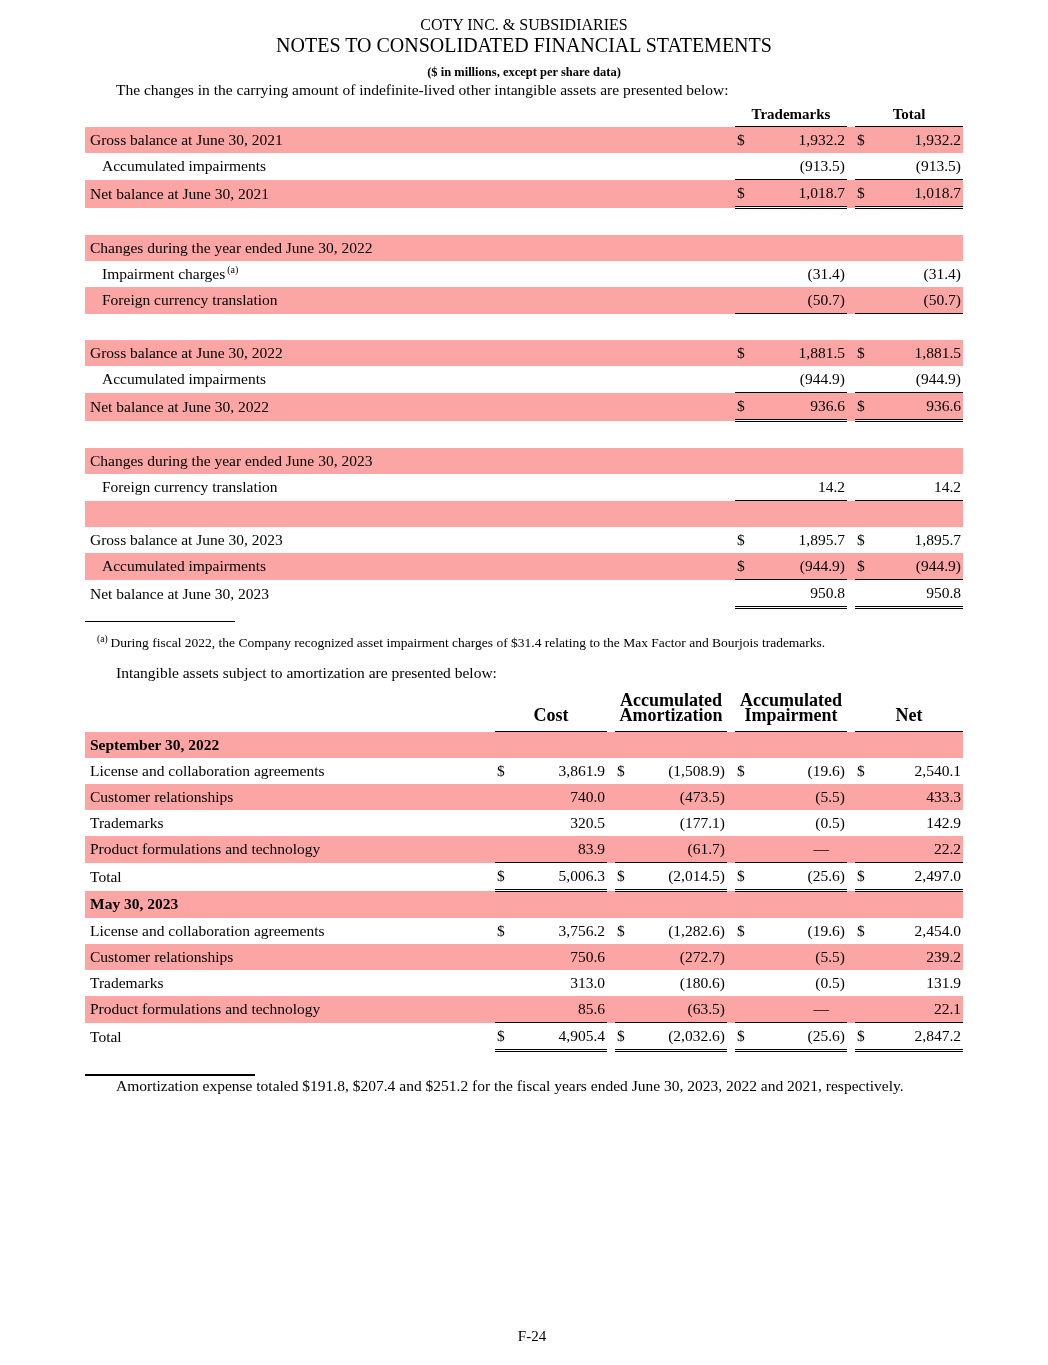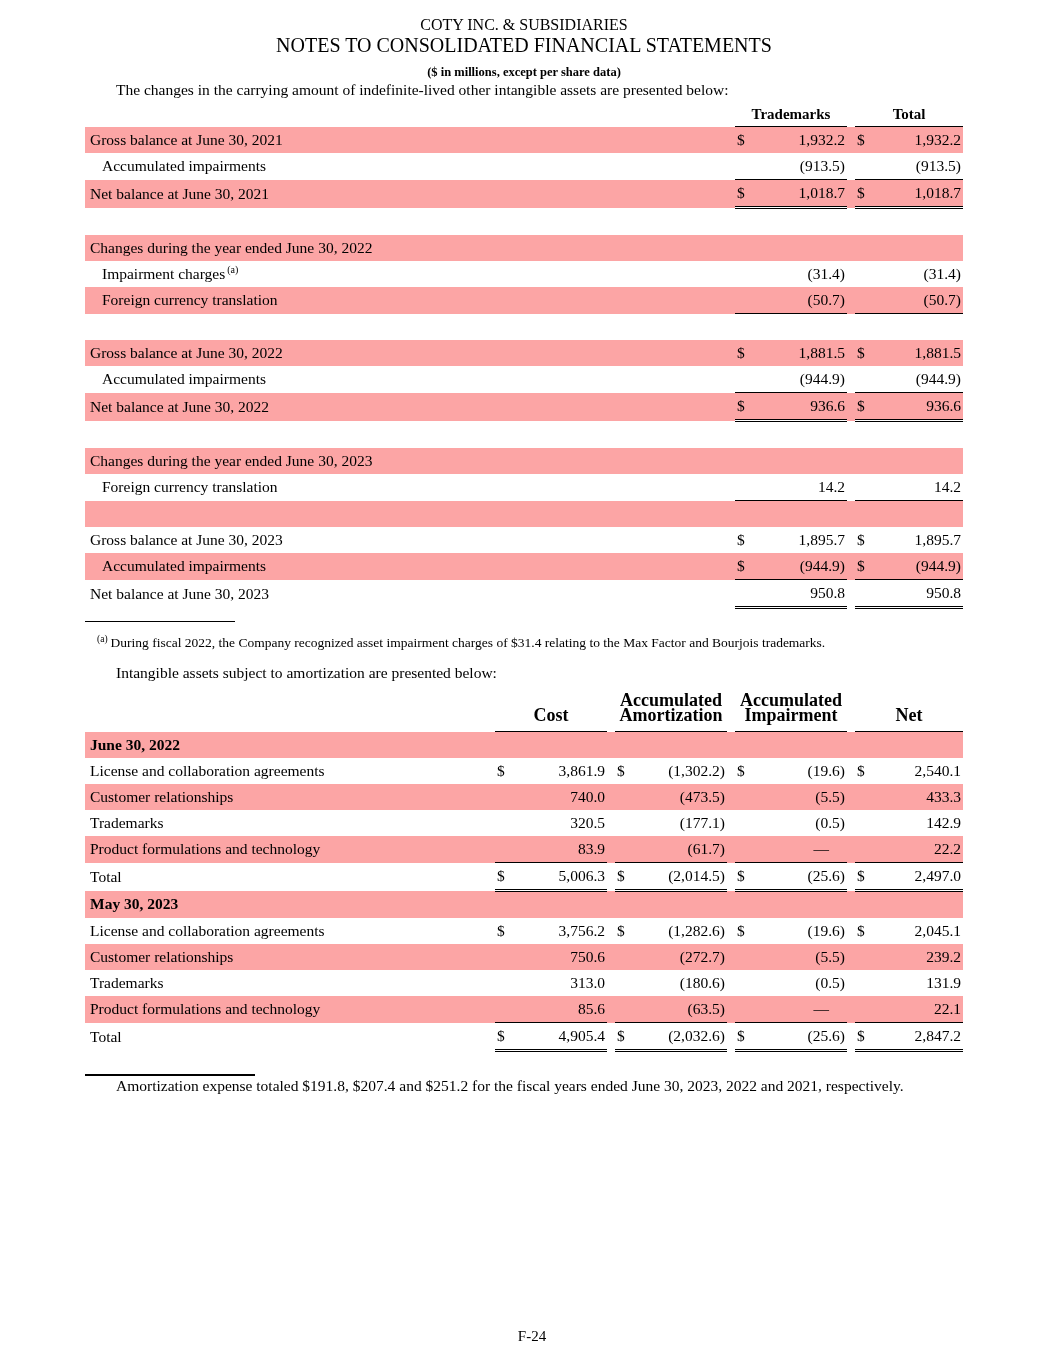--- a/index.html
+++ b/index.html
@@ -244,40 +244,40 @@
         <th></th>
         <th class="group bb" colspan="2">Accumulated Amortization</th>
         <th></th>
         <th class="group bb" colspan="2">Accumulated Impairment</th>
         <th></th>
         <th class="group bb" colspan="2">Net</th>
       </tr>
     </thead>
     <tbody>
       <tr class="bold shaded">
-        <td class="lbl">June 30, 2022</td>
+        <td class="lbl">September 30, 2022</td>
         <td class="d"></td>
           <td class="v"></td>
         <td></td>
         <td class="d"></td>
           <td class="v"></td>
         <td></td>
         <td class="d"></td>
           <td class="v"></td>
         <td></td>
         <td class="d"></td>
           <td class="v"></td>
       </tr>
       <tr>
         <td class="lbl">License and collaboration agreements</td>
         <td class="d">$</td>
         <td class="v">3,861.9</td>
         <td></td>
         <td class="d">$</td>
-        <td class="v">(1,302.2)</td>
+        <td class="v">(1,508.9)</td>
         <td></td>
         <td class="d">$</td>
         <td class="v">(19.6)</td>
         <td></td>
         <td class="d">$</td>
         <td class="v">2,540.1</td>
       </tr>
       <tr class="shaded">
         <td class="lbl">Customer relationships</td>
         <td class="d"></td>
@@ -353,21 +353,21 @@
         <td class="d">$</td>
         <td class="v">3,756.2</td>
         <td></td>
         <td class="d">$</td>
         <td class="v">(1,282.6)</td>
         <td></td>
         <td class="d">$</td>
         <td class="v">(19.6)</td>
         <td></td>
         <td class="d">$</td>
-        <td class="v">2,045.1</td>
+        <td class="v">2,454.0</td>
       </tr>
       <tr class="shaded">
         <td class="lbl">Customer relationships</td>
         <td class="d"></td>
         <td class="v">750.6</td>
         <td></td>
         <td class="d"></td>
         <td class="v">(272.7)</td>
         <td></td>
         <td class="d"></td>

